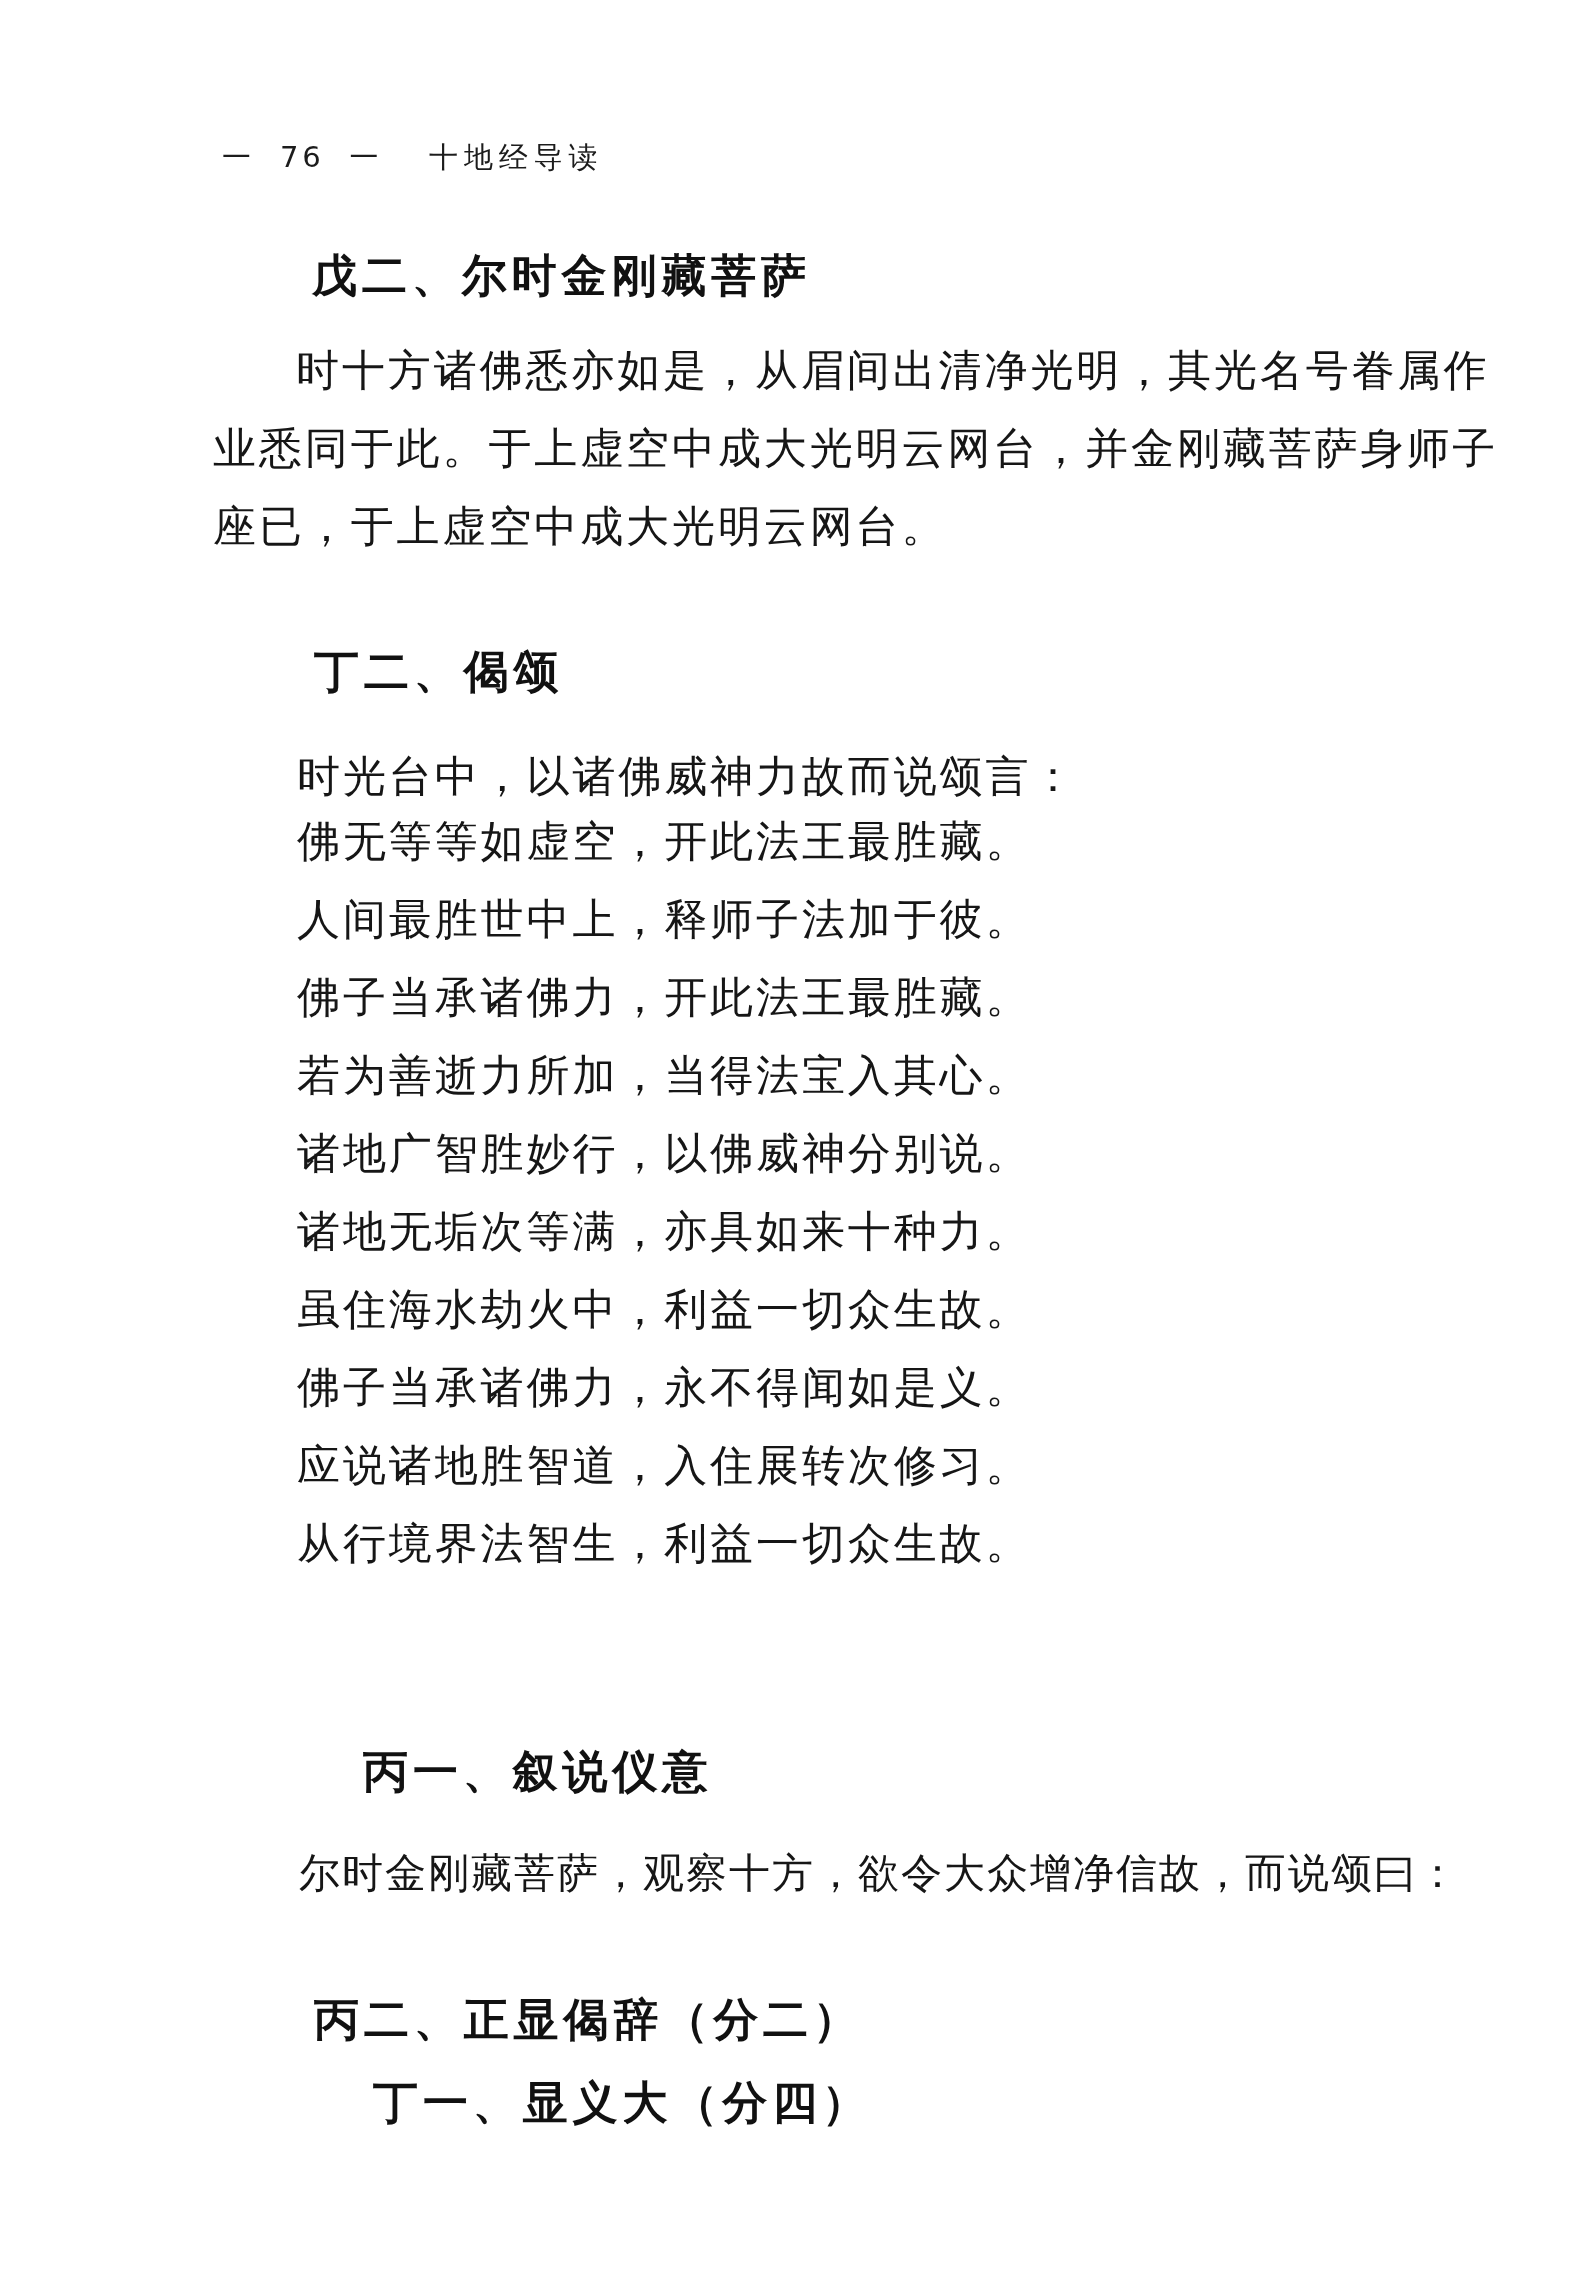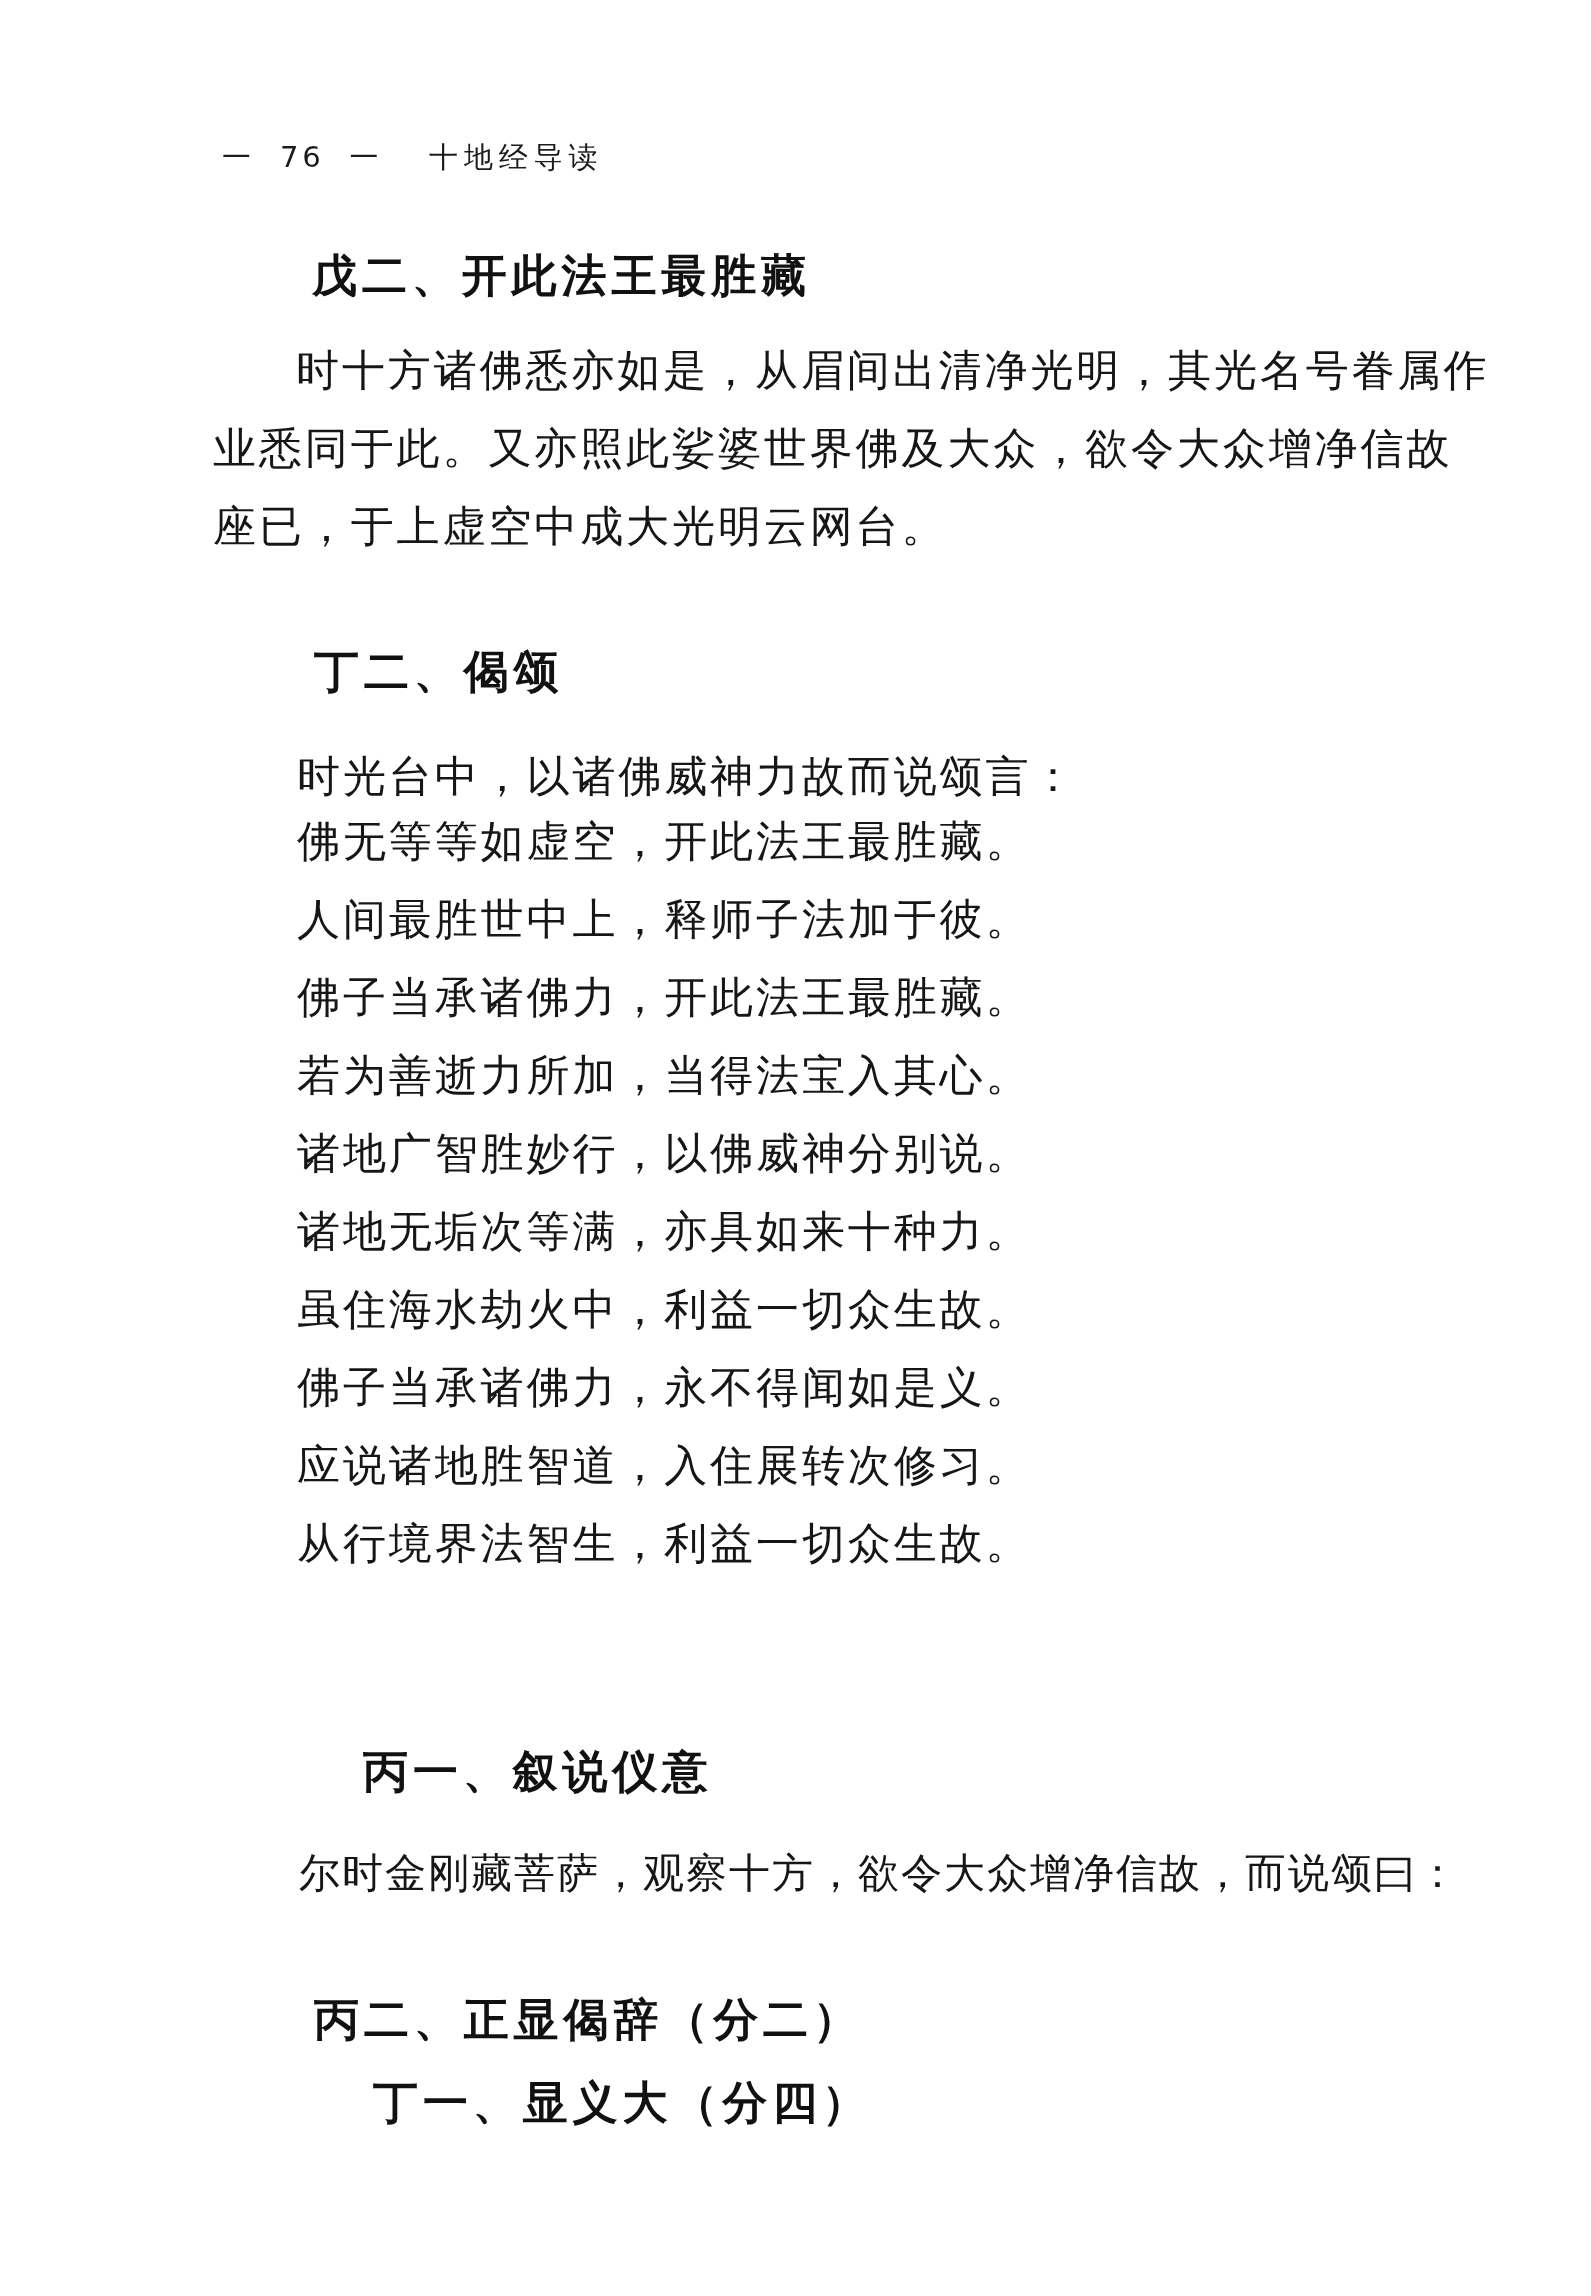--- a/index.html
+++ b/index.html
@@ -70,24 +70,24 @@
 
 <div class="page">
 
   <div class="running-header">
     <span>一</span>
     <span>76</span>
     <span>一</span>
     <span class="title">十地经导读</span>
   </div>
 
-  <div class="heading" style="top:246px; left:312px;">戊二、开此法王最胜藏</div>
+  <div class="heading" style="top:246px; left:312px;">戊二、尔时金刚藏菩萨</div>
 
   <div class="bodyline" style="top:328px; left:296px;">时十方诸佛悉亦如是，从眉间出清净光明，其光名号眷属作</div>
-  <div class="bodyline" style="top:406px; left:213px;">业悉同于此。又亦照此娑婆世界佛及大众，欲令大众增净信故</div>
+  <div class="bodyline" style="top:406px; left:213px;">业悉同于此。于上虚空中成大光明云网台，并金刚藏菩萨身师子</div>
   <div class="bodyline" style="top:484px; left:213px;">座已，于上虚空中成大光明云网台。</div>
 
   <div class="heading" style="top:642px; left:314px;">丁二、偈颂</div>
 
   <div class="bodyline" style="top:734px; left:297px;">时光台中，以诸佛威神力故而说颂言：</div>
 
   <div class="verse-block">
     <div class="verse-line">佛无等等如虚空，开此法王最胜藏。</div>
     <div class="verse-line">人间最胜世中上，释师子法加于彼。</div>
     <div class="verse-line">佛子当承诸佛力，开此法王最胜藏。</div>

